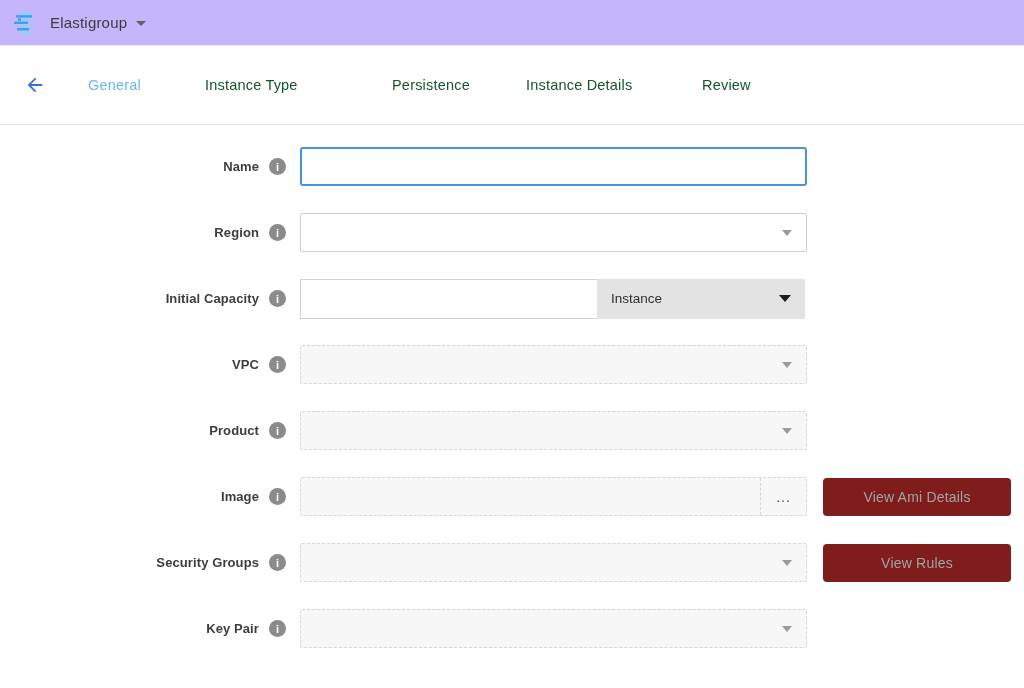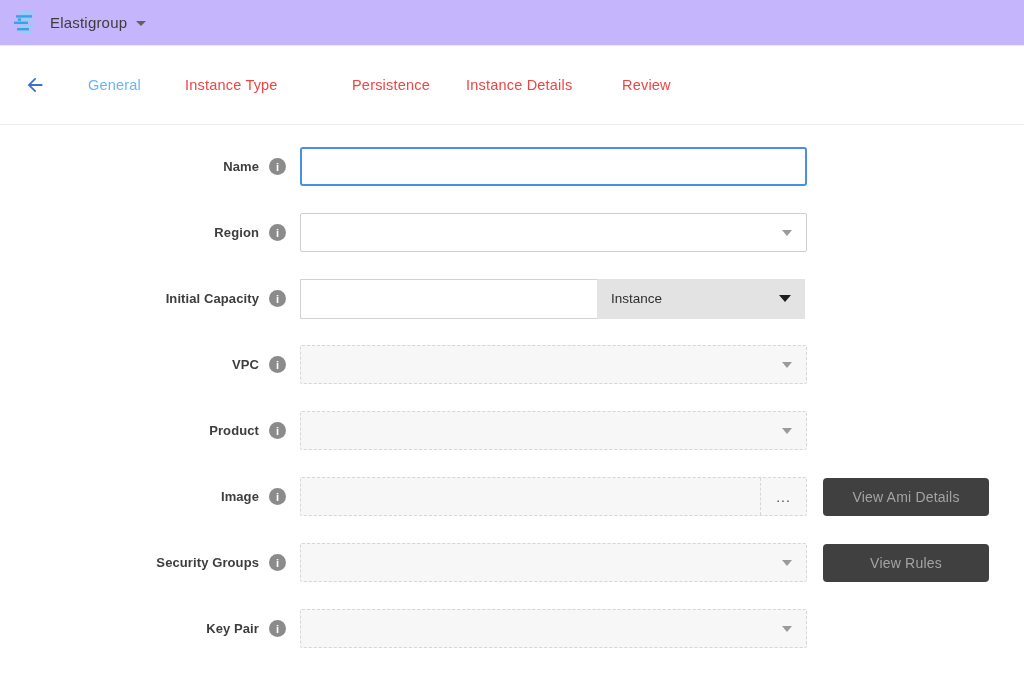--- a/index.html
+++ b/index.html
@@ -33,25 +33,25 @@
     background: #fff;
     padding-left: 22px;
   }
   .back-btn {
     background: none; border: none; cursor: pointer;
     width: 26px; height: 26px; padding: 0;
     display: flex; align-items: center; justify-content: center;
     margin-right: 40px;
   }
   .back-btn svg { width: 22px; height: 22px; fill: #3d6fd1; }
-  .tabs { display: flex; align-items: center; }
+  .tabs { display: flex; align-items: center; gap: 20px; }
   .tab {
     background: none; border: none; cursor: pointer;
     font-family: inherit;
-    font-size: 14.5px; color: #ef4444; letter-spacing: 0.2px;
+    font-size: 14.5px; color: #14532d; letter-spacing: 0.2px;
     padding: 8px 0; margin-right: 0;
   }
   .tab.t0 { width: 97px;  text-align: left; }
   .tab.t1 { width: 128px; text-align: left; }
   .tab.t2 { width: 114px; text-align: left; margin-left: 39px; }
   .tab.t3 { width: 156px; text-align: left; }
   .tab.t4 { width: 115px; text-align: left; }
   .tab.t5 { width: 80px;  text-align: left; }
   .tab.active { color: #67b6f3; }
 
@@ -177,25 +177,25 @@
     align-items: center;
     justify-content: center;
     font-size: 14px;
     color: #4a4a4a;
     letter-spacing: 1px;
     cursor: default;
   }
 
   .side-btn {
     margin-left: 16px;
-    width: 166px;
+    width: 188px;
     height: 38px;
     border: none;
     border-radius: 4px;
-    background: #404040;
+    background: #7f1d1d;
     color: #a3a3a3;
     font-family: inherit;
     font-size: 14px;
     letter-spacing: 0.2px;
     cursor: pointer;
   }
 </style>
 </head>
 <body>
 

